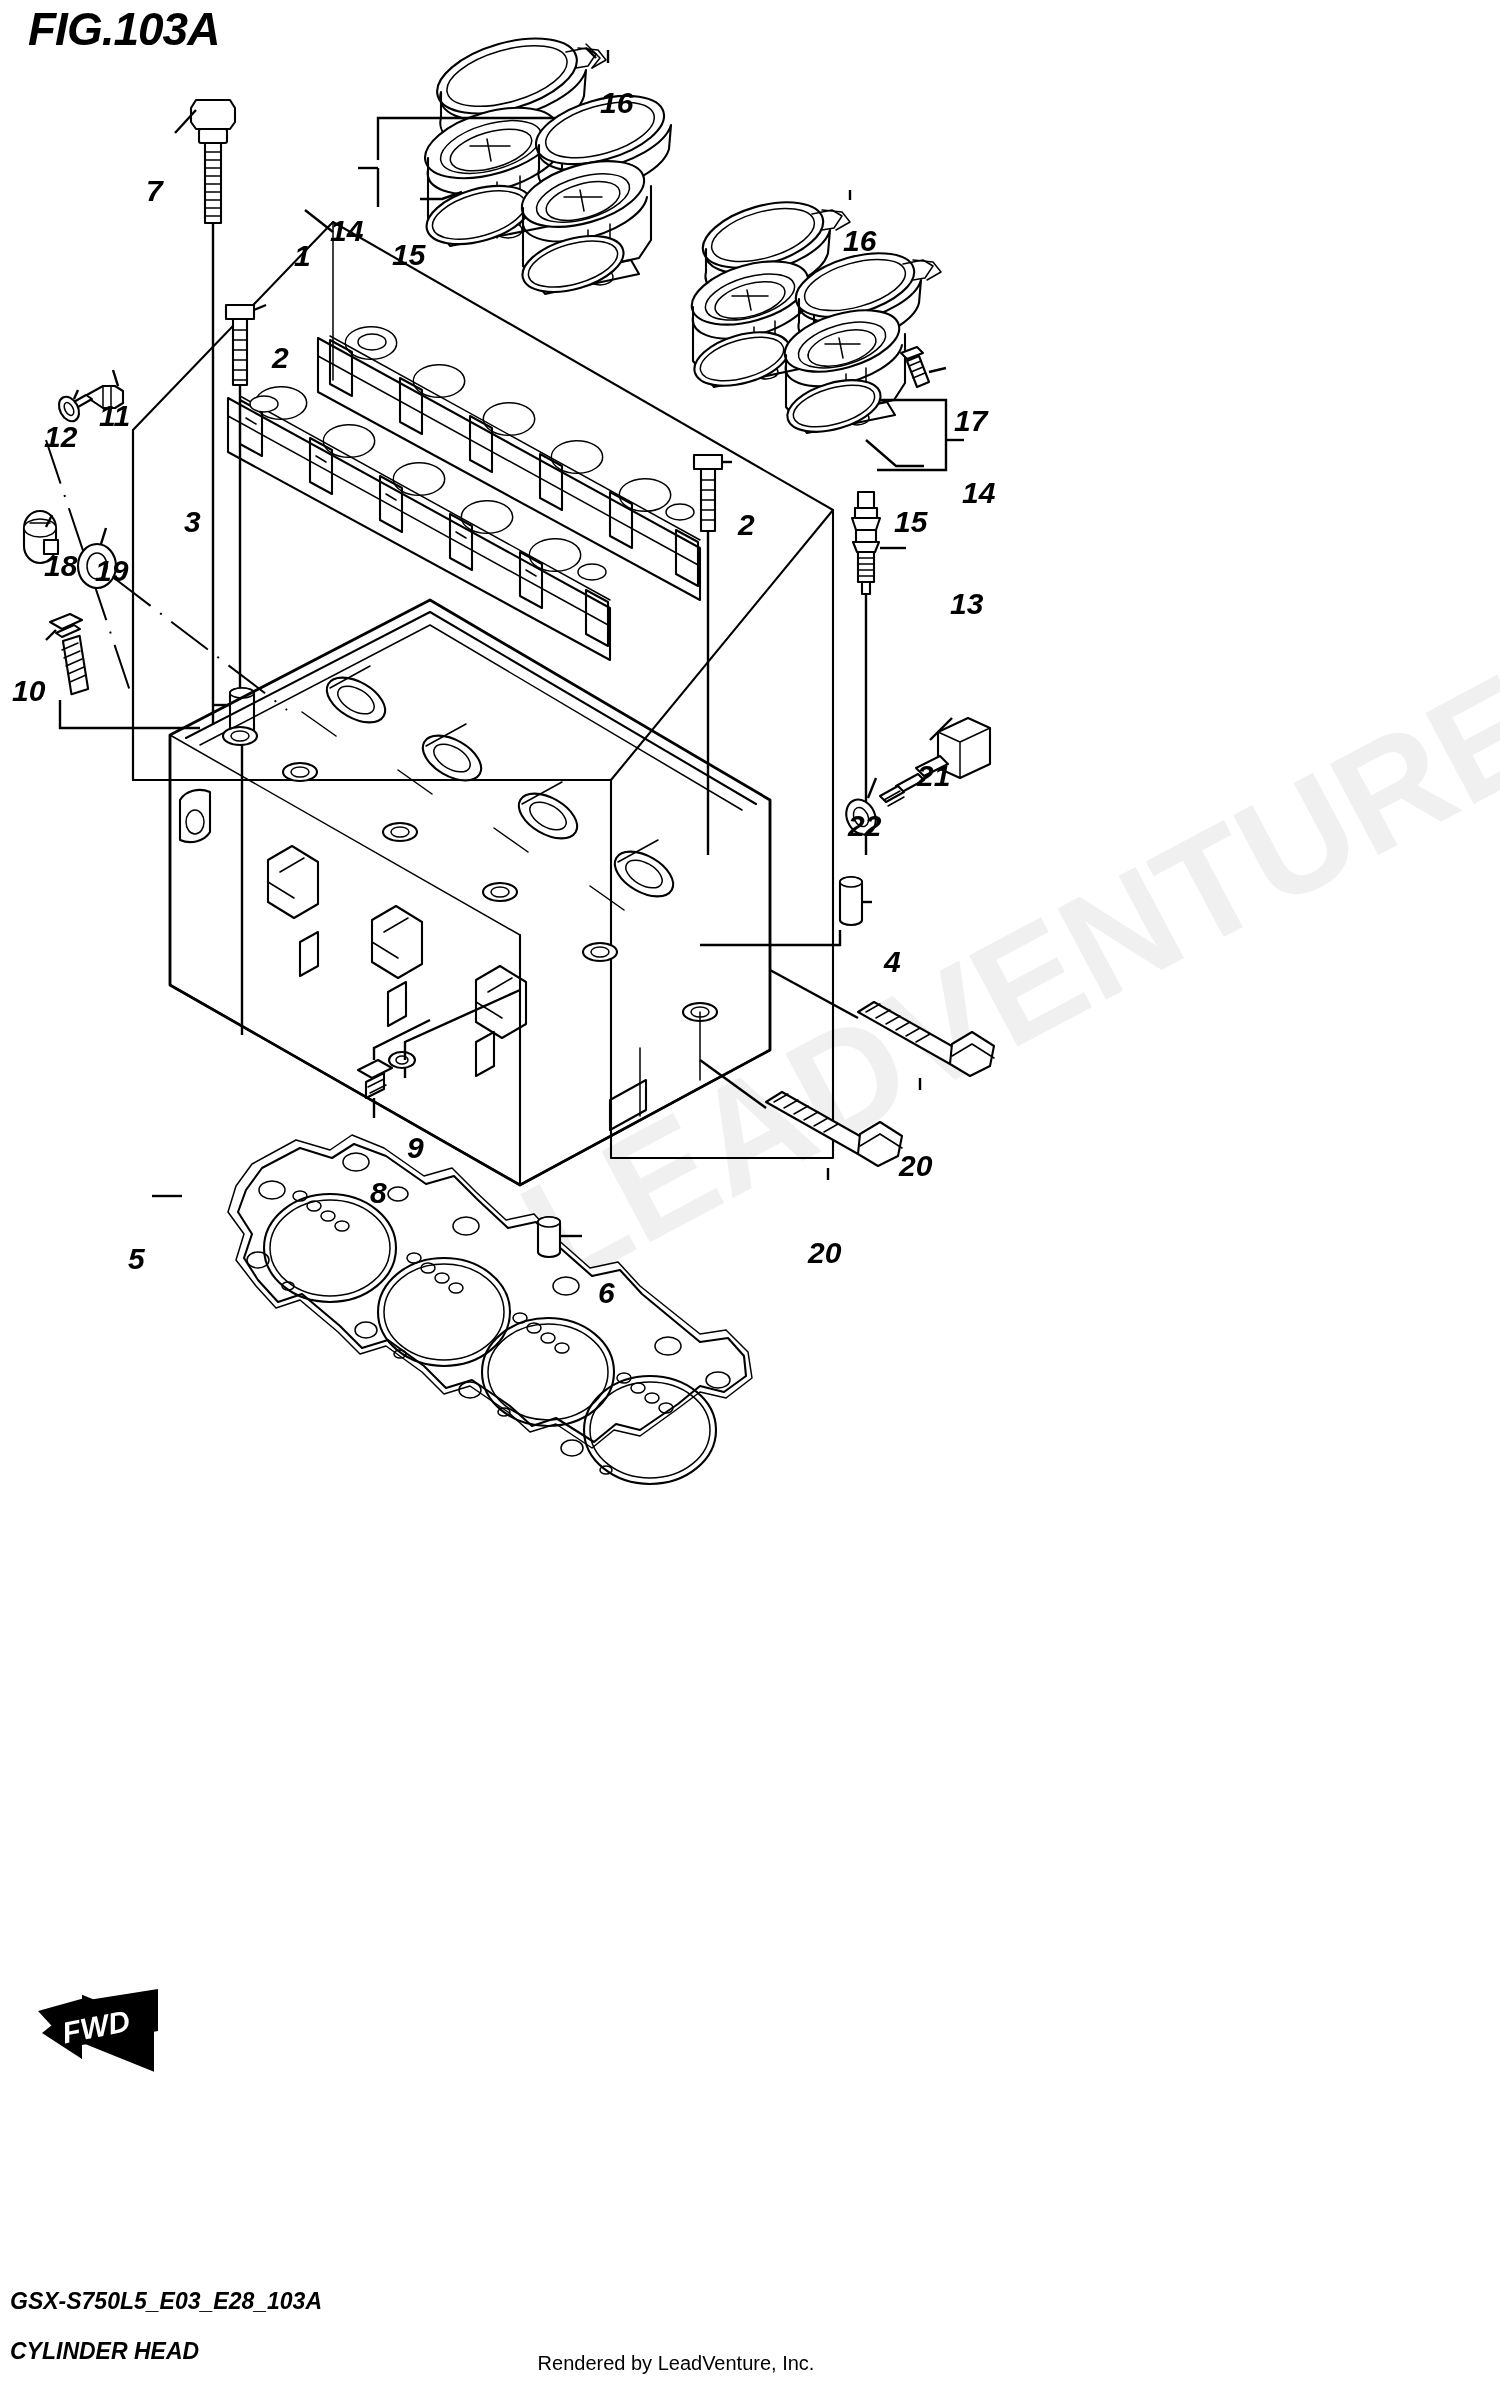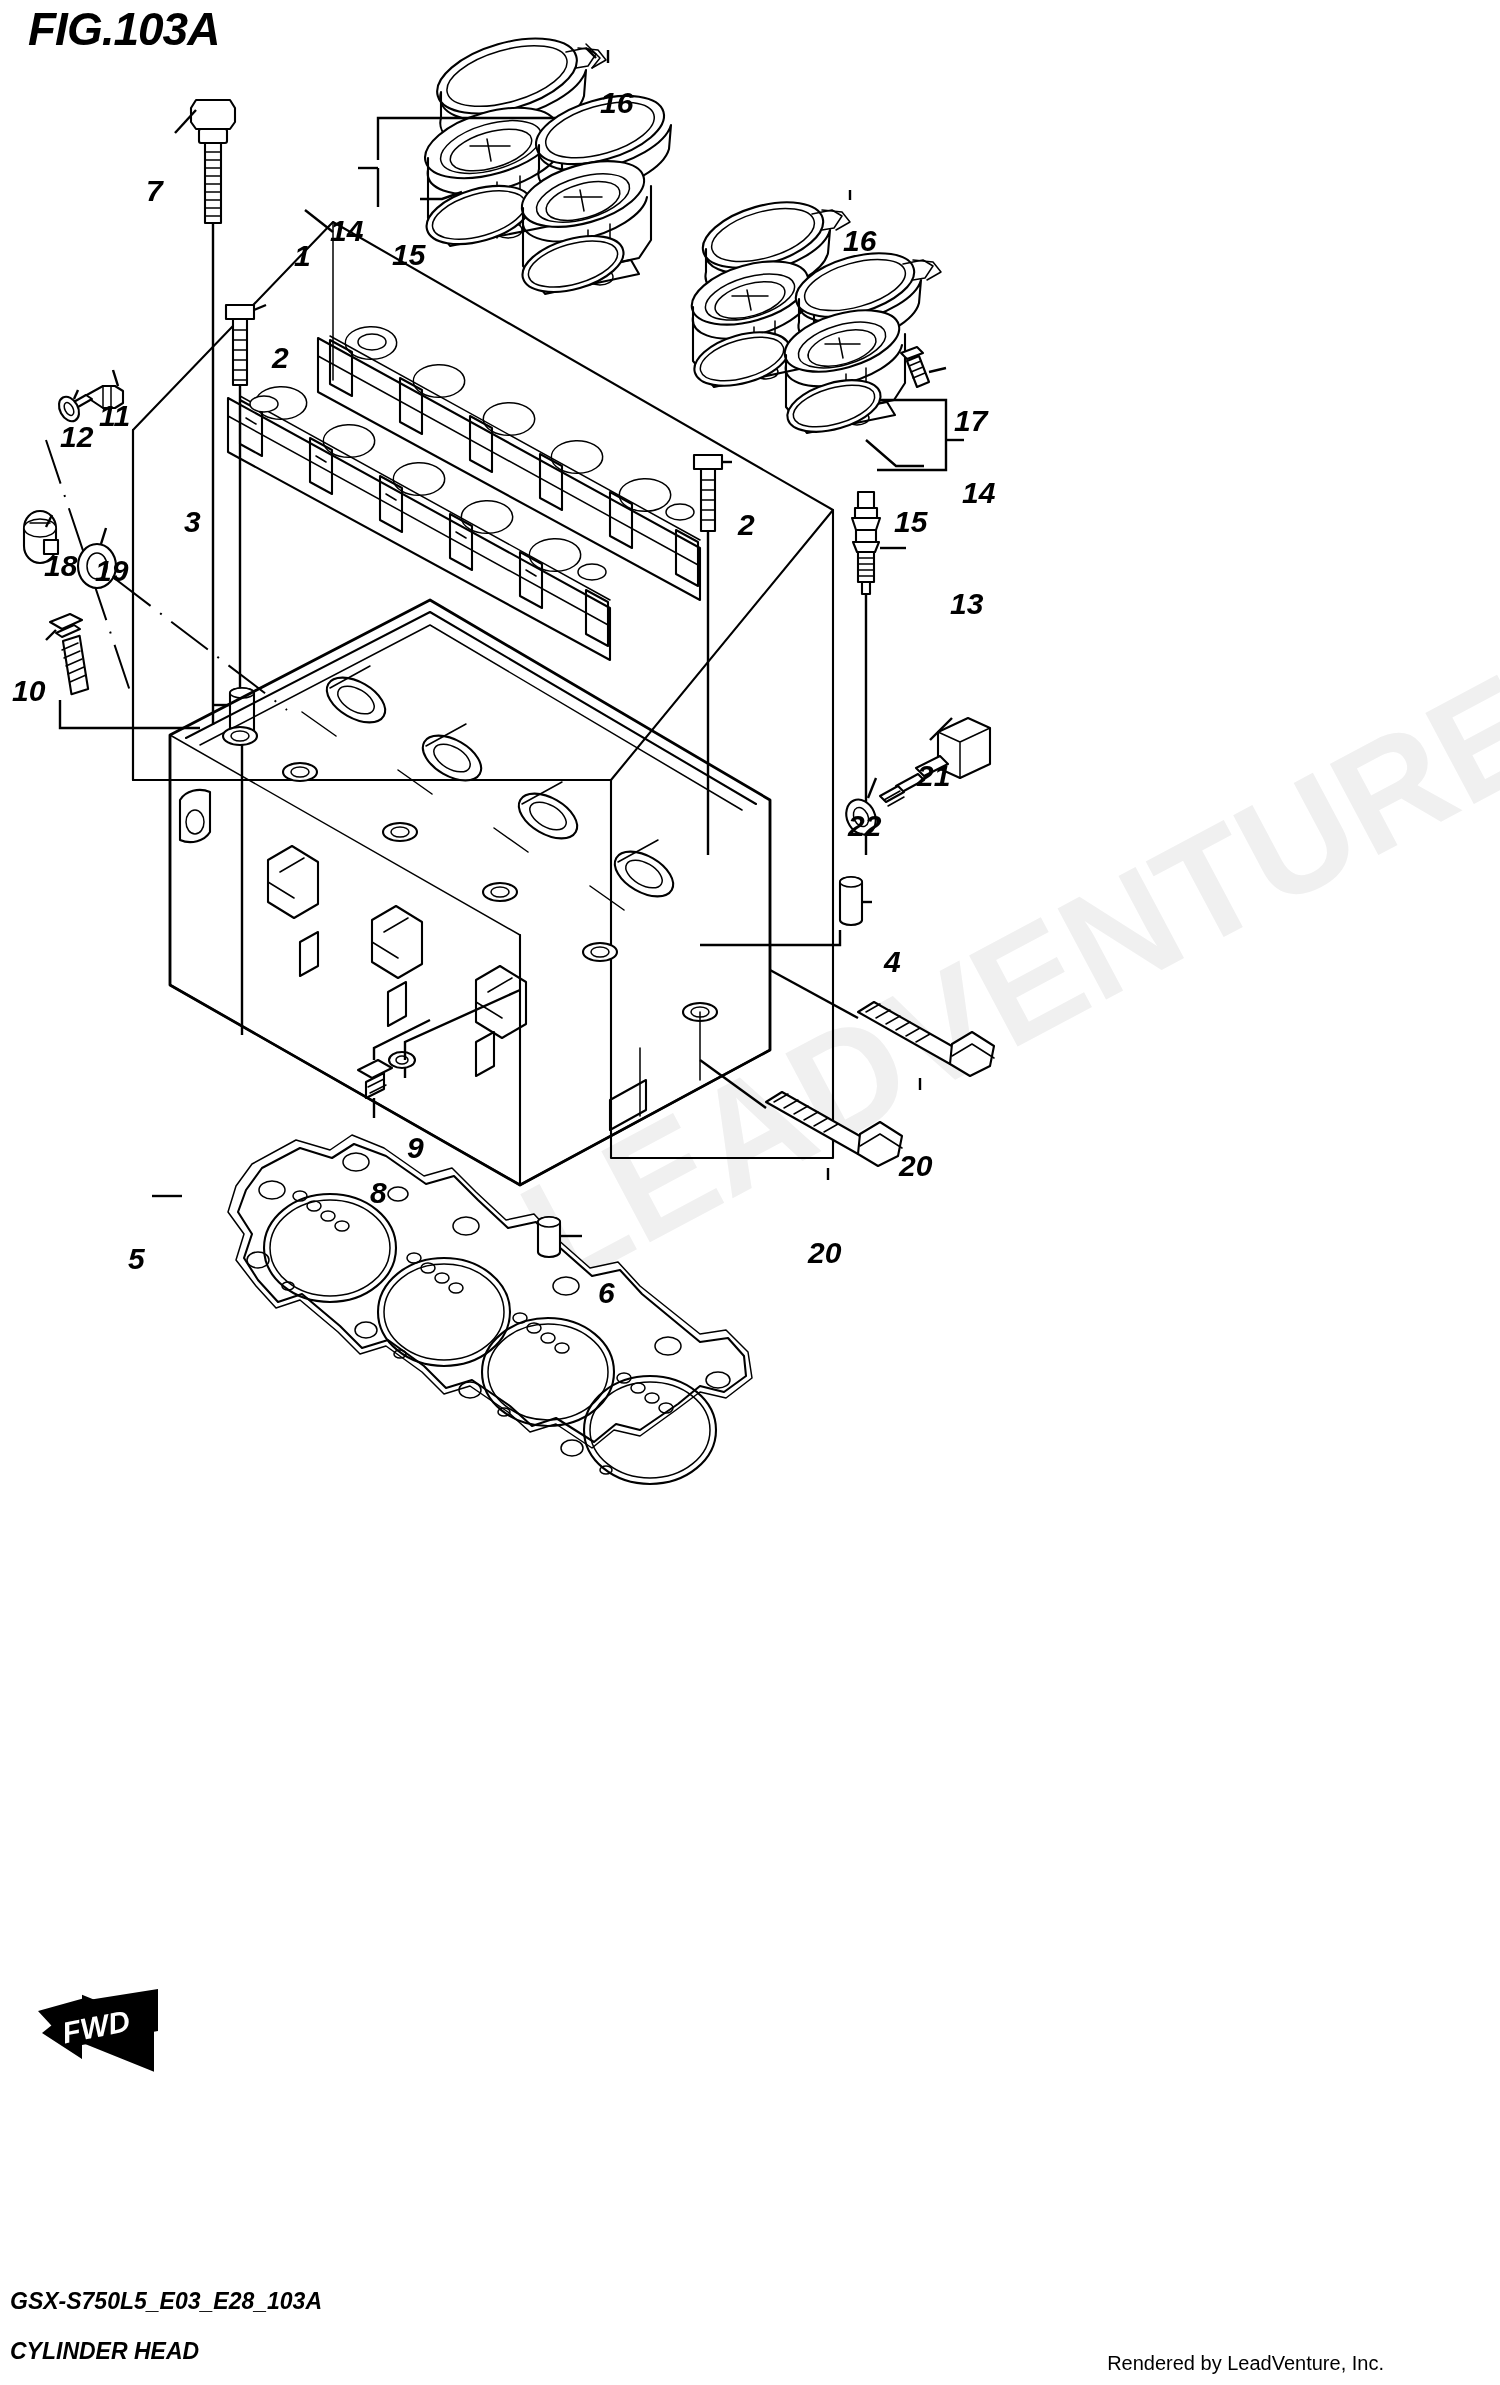--- a/index.html
+++ b/index.html
@@ -26,24 +26,23 @@
     font-size:23px;font-style:italic;font-weight:700;
     letter-spacing:0px;white-space:nowrap;
   }
   .footer-name{
     position:absolute;left:10px;top:2338px;
     font-size:23px;font-style:italic;font-weight:700;
     white-space:nowrap;
   }
   .footer-credit{
     position:absolute;left:0;top:2352px;width:1352px;
-    text-align:right;font-size:20px;
+    text-align:center;font-size:20px;
     font-family:"Liberation Sans","DejaVu Sans",sans-serif;
     white-space:nowrap;
-    margin-left:32px;
   }
 
   
   .callout{
     position:absolute;
     font-size:30px;font-style:italic;font-weight:700;
     line-height:1;white-space:nowrap;
     font-family:"Liberation Sans","DejaVu Sans",sans-serif;
     margin-top:48px;
   }
@@ -566,21 +565,21 @@
   <div class="callout" style="left:738px;top:462px;">2</div>
   <div class="callout" style="left:184px;top:459px;">3</div>
   <div class="callout" style="left:884px;top:899px;">4</div>
   <div class="callout" style="left:128px;top:1196px;">5</div>
   <div class="callout" style="left:598px;top:1230px;">6</div>
   <div class="callout" style="left:146px;top:128px;">7</div>
   <div class="callout" style="left:370px;top:1130px;">8</div>
   <div class="callout" style="left:407px;top:1085px;">9</div>
   <div class="callout" style="left:12px;top:628px;">10</div>
   <div class="callout" style="left:99px;top:353px;">11</div>
-  <div class="callout" style="left:60px;top:374px;text-align:center;">12</div>
+  <div class="callout" style="left:44px;top:374px;text-align:center;">12</div>
   <div class="callout" style="left:950px;top:541px;">13</div>
   <div class="callout" style="left:330px;top:168px;">14</div>
   <div class="callout" style="left:962px;top:430px;">14</div>
   <div class="callout" style="left:392px;top:192px;">15</div>
   <div class="callout" style="left:894px;top:459px;">15</div>
   <div class="callout" style="left:600px;top:40px;">16</div>
   <div class="callout" style="left:843px;top:178px;">16</div>
   <div class="callout" style="left:954px;top:358px;">17</div>
   <div class="callout" style="left:44px;top:503px;text-align:right;">18</div>
   <div class="callout" style="left:95px;top:508px;">19</div>

